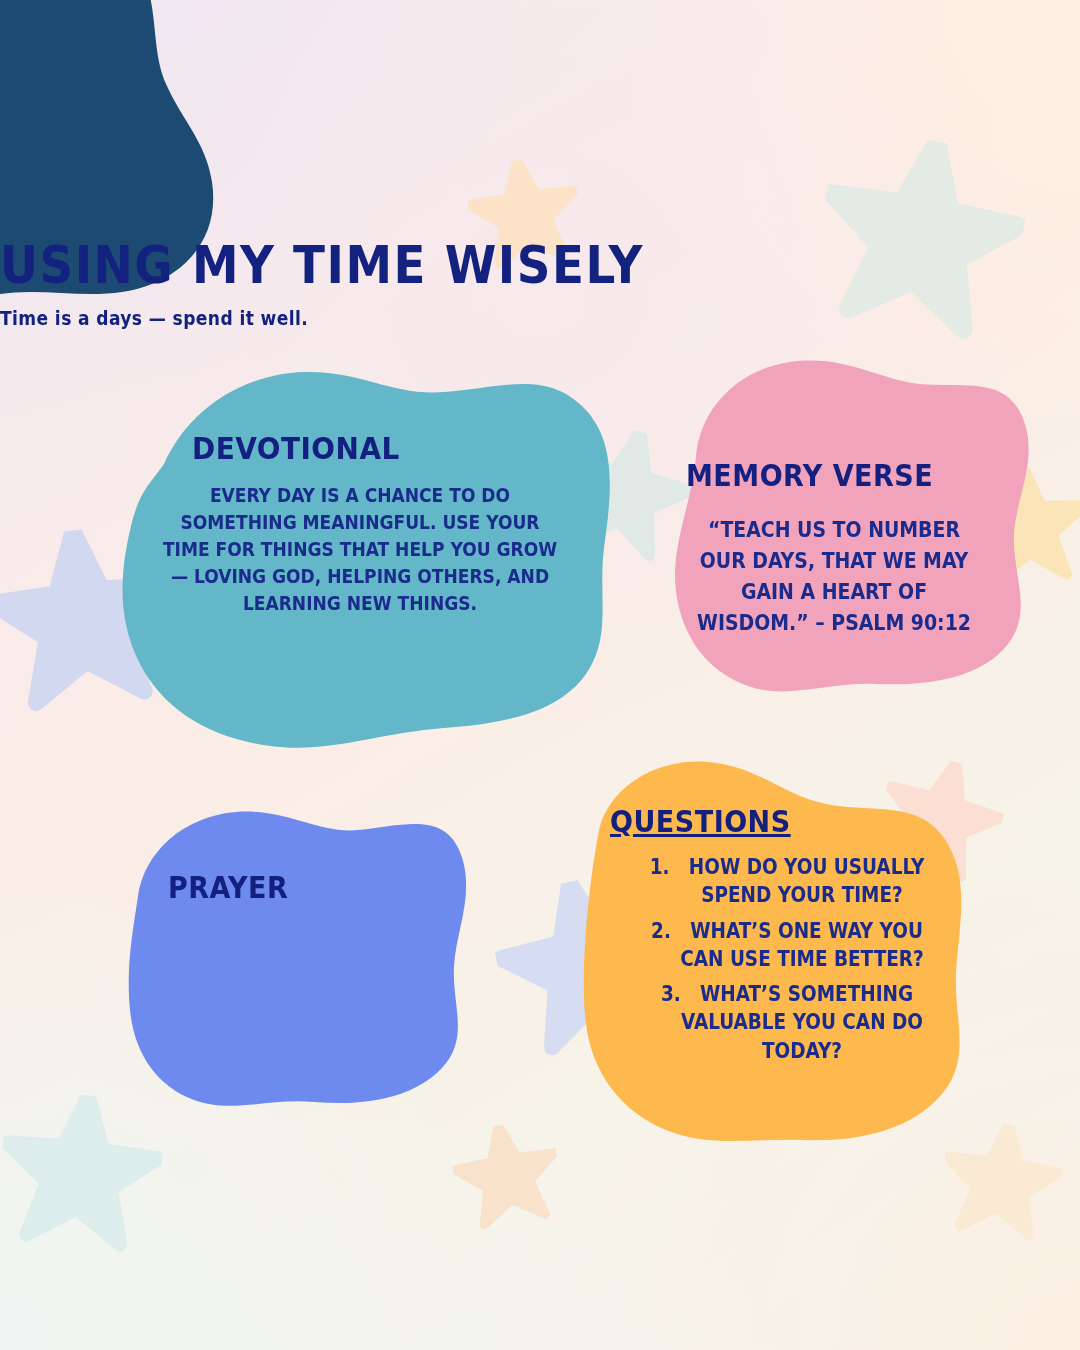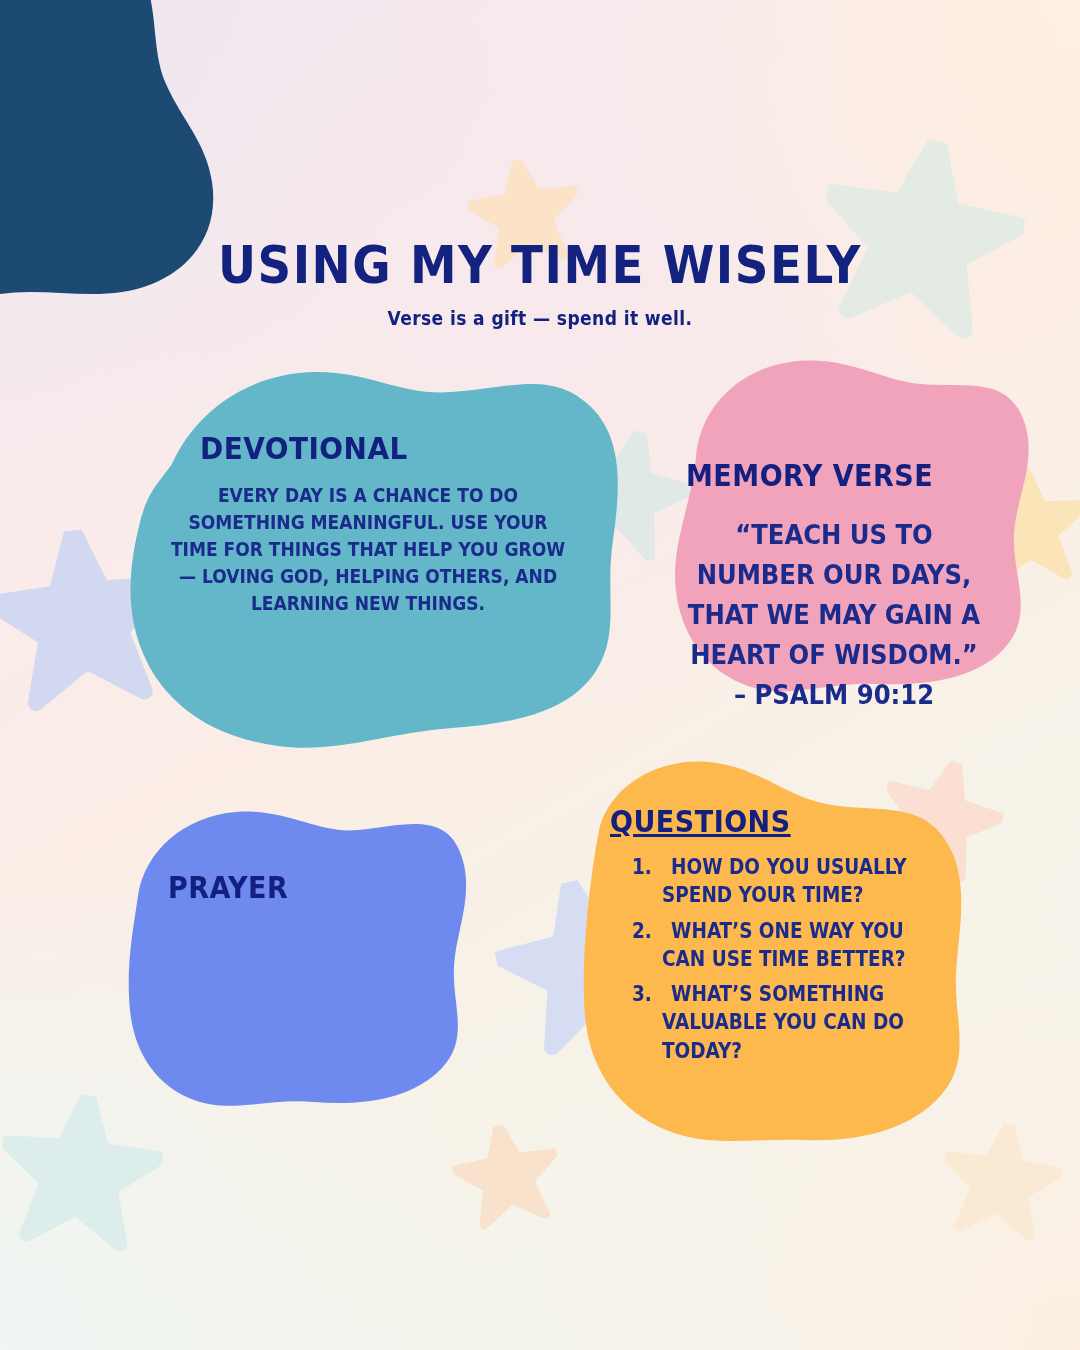--- a/index.html
+++ b/index.html
@@ -48,70 +48,71 @@
   }
   .card-body {
     font-family:"DejaVu Sans Condensed","DejaVu Sans", sans-serif;
     font-weight:bold;
     color:#1A2B8C;
     text-transform:uppercase;
     text-align:center;
   }
 
   
-  #header { position:absolute; left:0; top:238px; width:1080px; text-align:center; }
+  #header { position:absolute; left:0; top:238px; width:1080px; text-align:left; }
   #poster-title {
     font-family:"DejaVu Sans Condensed","DejaVu Sans", sans-serif;
     font-weight:bold;
     font-size:52px;
     letter-spacing:1.5px;
     color:#13227F;
     text-transform:uppercase;
     line-height:1.05;
   }
   #poster-subtitle {
     margin-top:14px;
     font-family:"DejaVu Sans Condensed","DejaVu Sans", sans-serif;
     font-weight:bold;
     font-size:19px;
     letter-spacing:0.4px;
     color:#13227F;
   }
 
   
-  #devotional-card { left:100px; top:352px; width:530px; height:405px; }
+  #devotional-card { left:92px; top:352px; width:530px; height:405px; }
   #devotional-card .blob-inner { padding:78px 62px 0 68px; }
   #devotional-card .card-heading { font-size:31px; margin-left:32px; margin-bottom:16px; }
   #devotional-card .card-body { font-size:19px; line-height:1.42; }
 
   
   #memory-card { left:648px; top:348px; width:388px; height:372px; }
   #memory-card .blob-inner { padding:110px 46px 0 30px; }
   #memory-card .card-heading { font-size:30px; margin-left:8px; margin-bottom:22px; }
-  #memory-card .card-body { font-size:27px; line-height:1.48; padding:0 6px;text-align:center; }
+  #memory-card .card-body { font-size:21px; line-height:1.48; padding:0 6px;text-align:center; }
 
   
   #prayer-card { left:110px; top:800px; width:372px; height:318px; }
   #prayer-card .blob-inner { padding:70px 36px 0 36px; }
   #prayer-card .card-heading { font-size:30px; margin-left:22px; }
   #prayer-card .card-body { font-size:23px; line-height:1.5; }
 
   
   #questions-card { left:560px; top:752px; width:420px; height:398px; }
   #questions-card .blob-inner { padding:52px 34px 0 50px; }
   #questions-card .card-heading { font-size:30px; margin-bottom:14px;text-decoration:underline; }
   #questions-card ol { list-style:none; counter-reset:q; padding:0 4px 0 22px; }
   #questions-card li {
     counter-increment:q;
     font-family:"DejaVu Sans Condensed","DejaVu Sans", sans-serif;
     font-weight:bold;
     font-size:20.5px;
     line-height:1.38;
     color:#1A2B8C;
     text-transform:uppercase;
+    text-align:center;
     text-indent:-30px;
     padding-left:30px;
     margin-bottom:7px;
   }
   #questions-card li::before { content:counter(q) ".\00a0\00a0\00a0"; }
 </style>
 </head>
 <body>
 
 <div id="poster">
@@ -153,21 +154,21 @@
     <svg width="330" height="390" viewBox="0 0 330 390" aria-hidden="true">
       <path d="M0,0 L150,0 C184,6 206,30 216,62 C228,98 222,132 236,164
                C252,200 276,222 282,262 C289,308 266,346 222,364
                C182,380 142,372 100,372 C58,372 22,384 0,390 Z" fill="#1C4A72"></path>
       <path d="M0,0 L88,0 C78,28 64,52 44,62 C26,71 12,68 0,58 Z" fill="none"></path>
     </svg>
   </div>
 
   <div id="header">
     <div id="poster-title">Using My Time Wisely</div>
-    <div id="poster-subtitle">Verse is a gift — spend it well.</div>
+    <div id="poster-subtitle">Time is a days — spend it well.</div>
   </div>
 
   <div class="blob-card" id="devotional-card">
     <svg width="530" height="405" viewBox="0 0 530 405" aria-hidden="true">
       <path d="M72,112 C96,58 150,22 212,20 C268,18 300,44 352,40
                C410,36 452,18 490,54 C528,90 518,150 512,196
                C506,246 520,284 494,322 C466,362 408,372 352,376
                C286,381 236,402 178,394 C118,386 72,358 48,312
                C22,262 30,210 40,170 C48,140 56,134 72,112 Z" fill="#63B7C8"></path>
     </svg>

